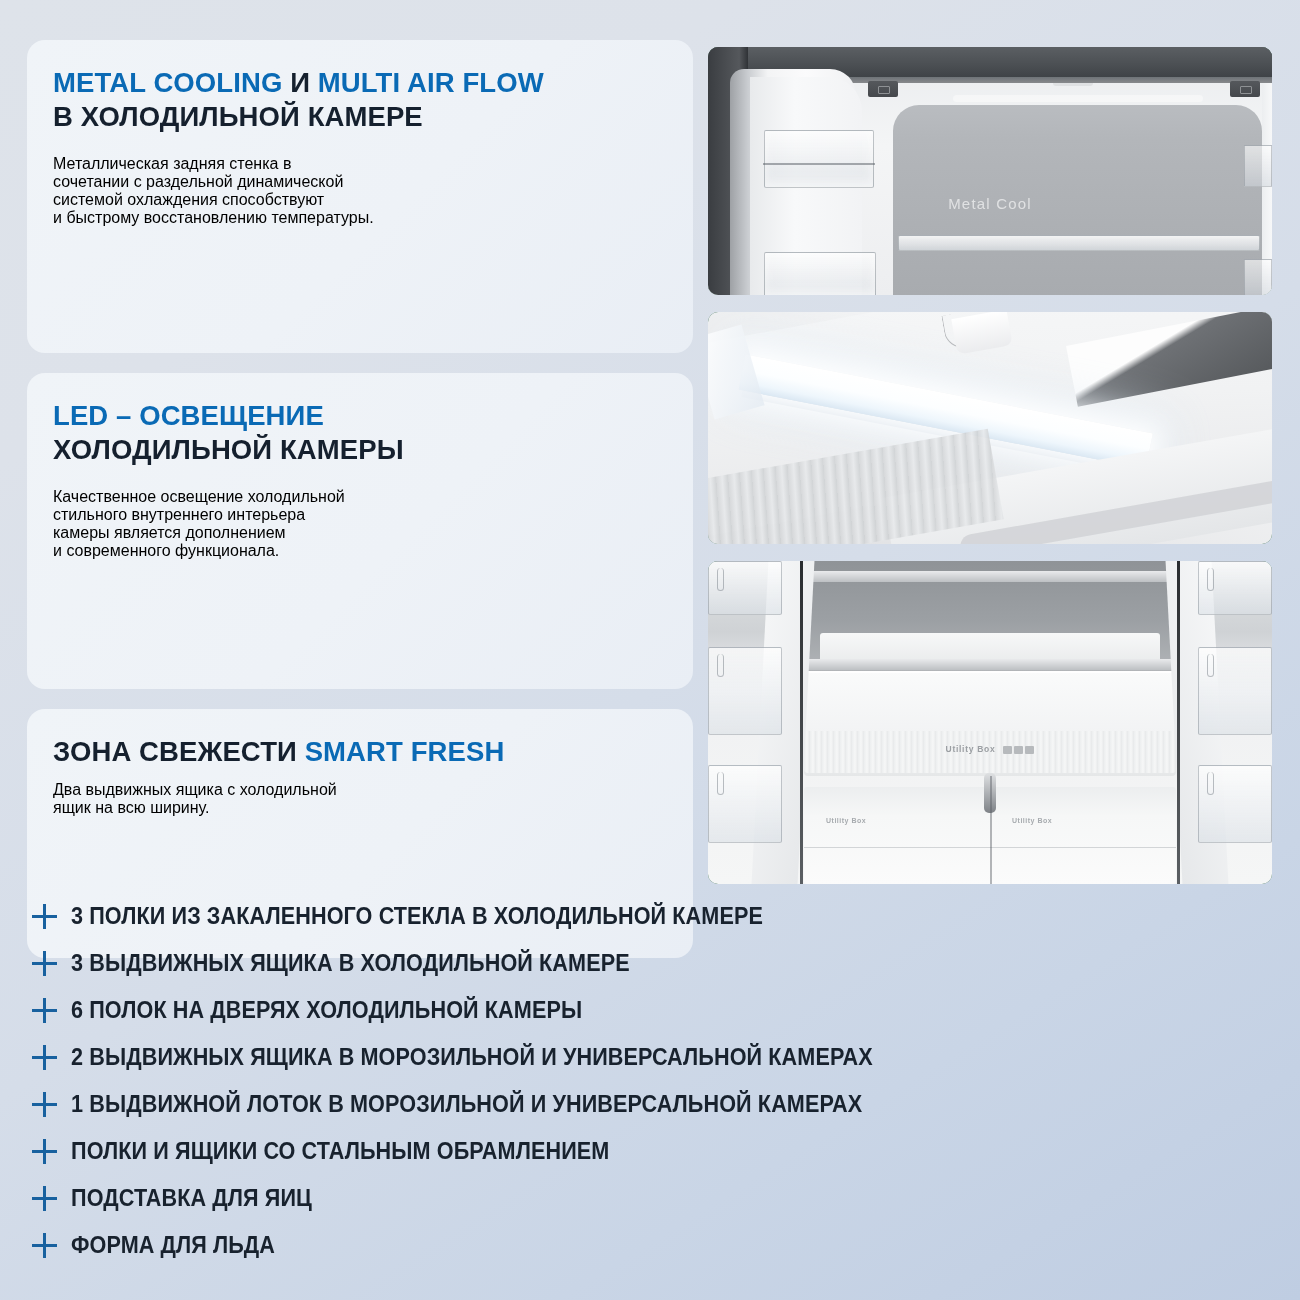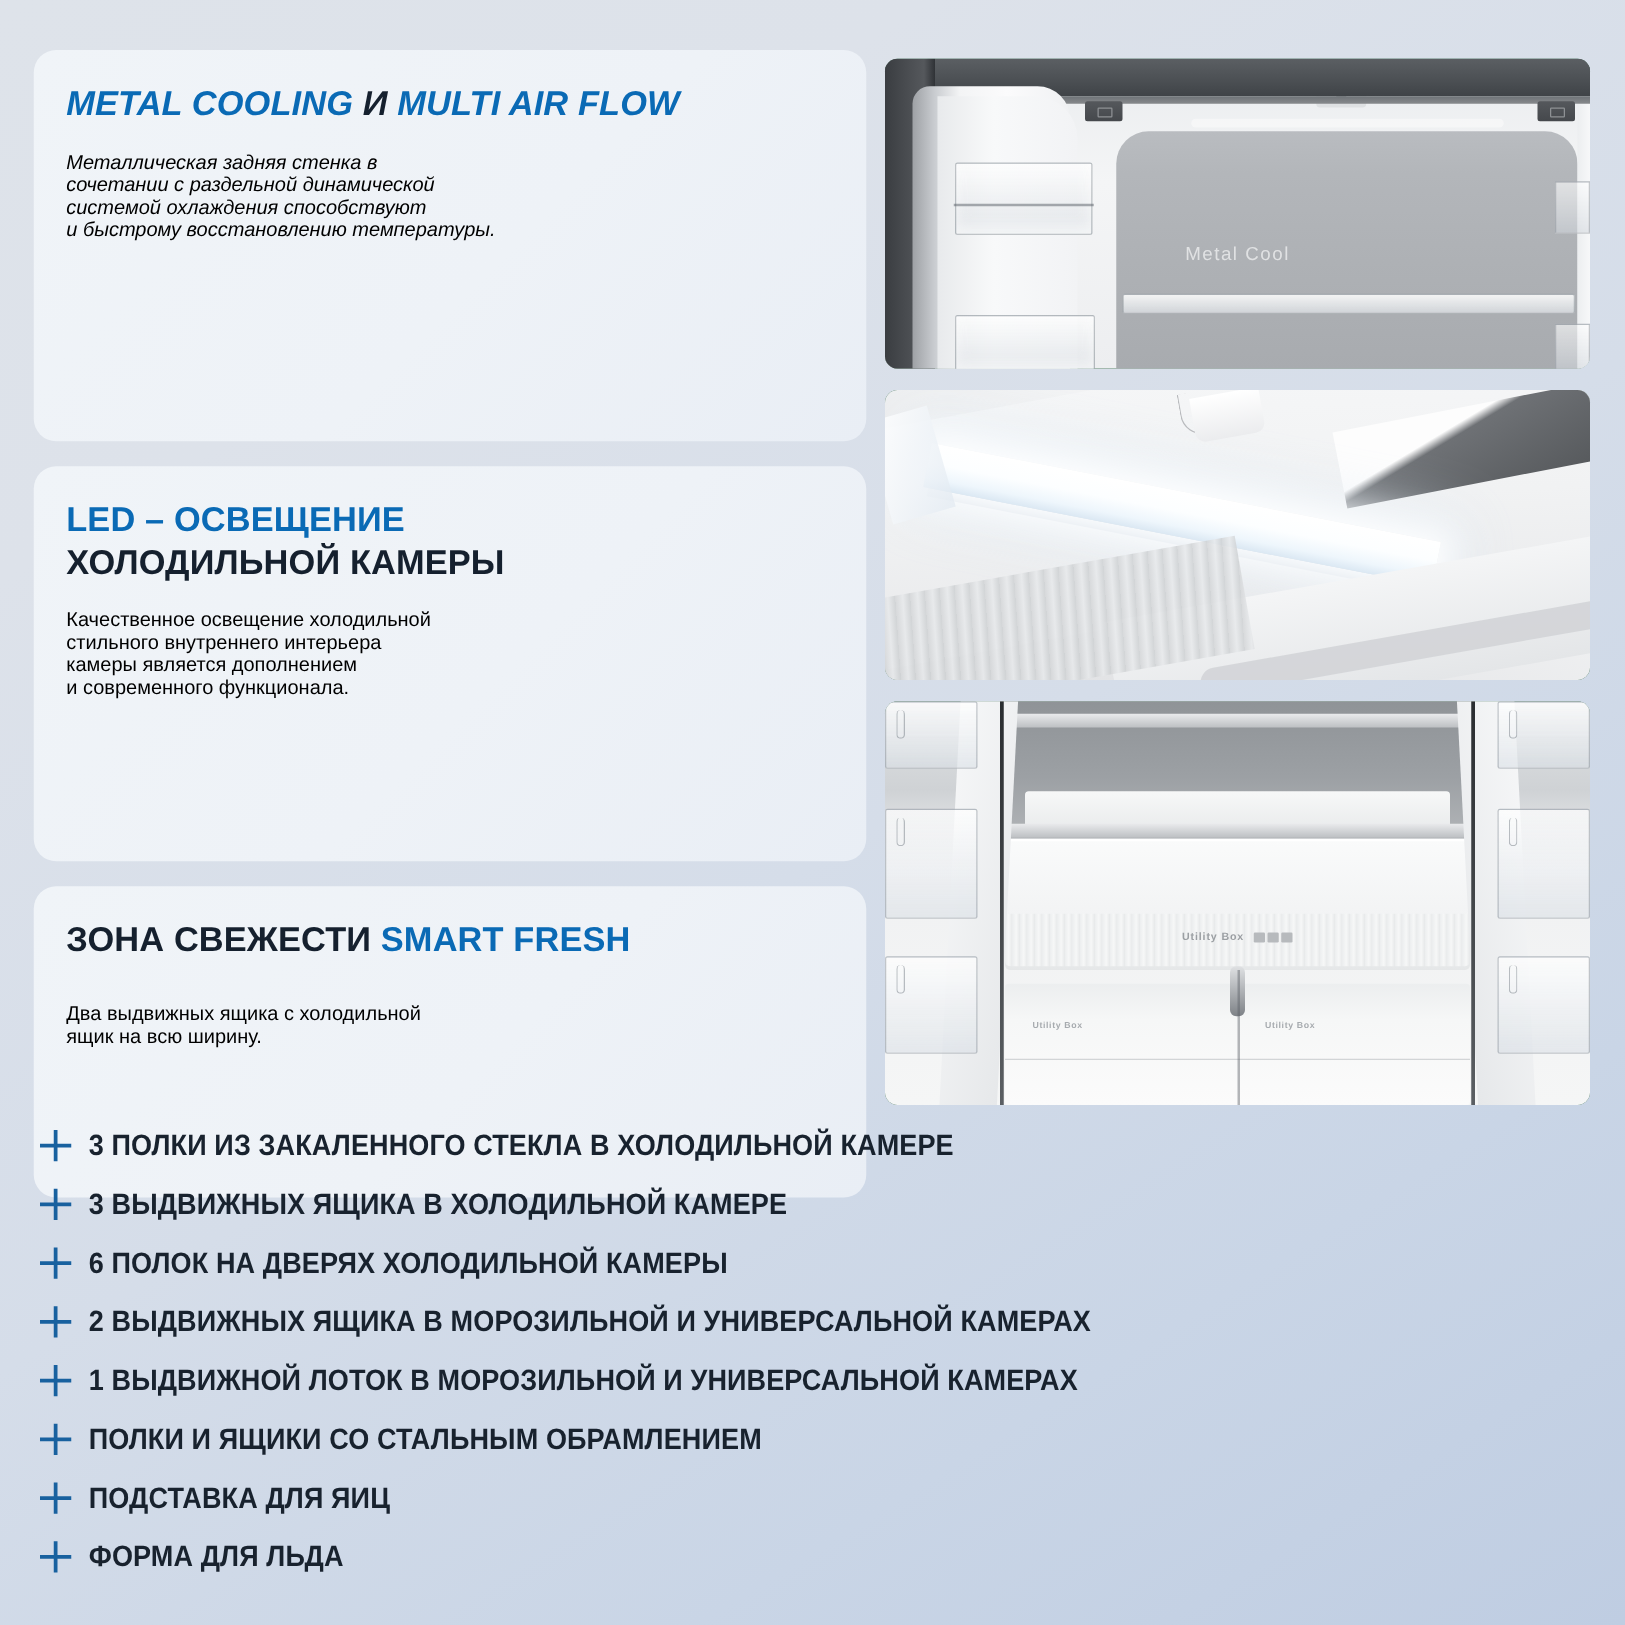--- a/index.html
+++ b/index.html
@@ -28,34 +28,34 @@
     top: 40px;
     width: 666px;
   }
   .card {
     background: linear-gradient(135deg, #f0f4f8 0%, #eef2f7 55%, #e9eef5 100%);
     border-radius: 18px;
     box-sizing: border-box;
     padding: 26px 30px 26px 26px;
     margin-bottom: 20px;
   }
-  .card.c1 { height: 313px; font-style: italic; }
+  .card.c1 { height: 313px; }
   .card.c2 { height: 316px; }
   .card.c3 { height: 249px; }
 
   .card-title {
     font-size: 27.5px;
     font-weight: 700;
     line-height: 1.22;
     letter-spacing: 0.1px;
     color: #15202e;
     margin: 0 0 22px 0;
     white-space: nowrap;
   }
-  .card.c3 .card-title { margin-bottom: 34px; }
+  .card.c3 .card-title { margin-bottom: 12px; }
   .accent { color: #0a6ab5; }
   .dark { color: #15202e; }
 
   .card-body {
     font-size: 23.5px;
     line-height: 1.44;
     color: #1d2733;
     margin: 0;
     font-weight: 400;
   }
@@ -396,20 +396,21 @@
 </head>
 <body>
 
 <div class="page">
 
   <div class="cards">
 
     <div class="card c1">
       <h2 class="card-title">
         <span class="accent">METAL COOLING</span><span class="dark"> И </span><span class="accent">MULTI AIR FLOW</span><br>
+        <span class="dark">В ХОЛОДИЛЬНОЙ КАМЕРЕ</span>
       </h2>
       <p class="card-body">
         </p>
         <div>Металлическая задняя стенка в</div>
         <div>сочетании с раздельной динамической</div>
         <div>системой охлаждения способствуют</div>
         <div>и быстрому восстановлению температуры.</div>
       <p></p>
     </div>
 

